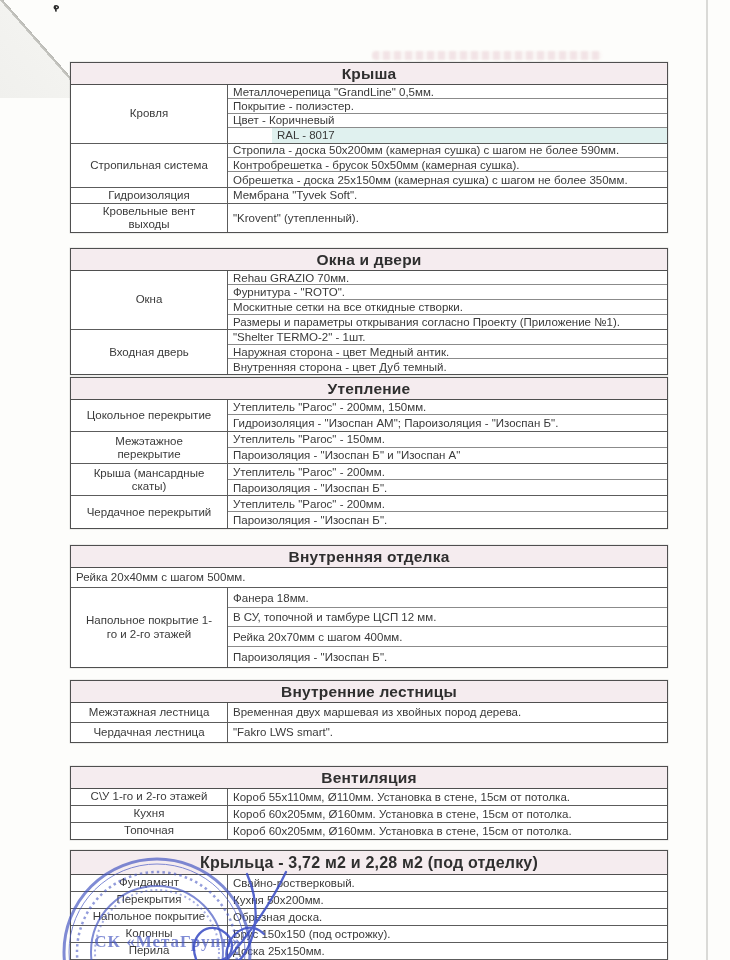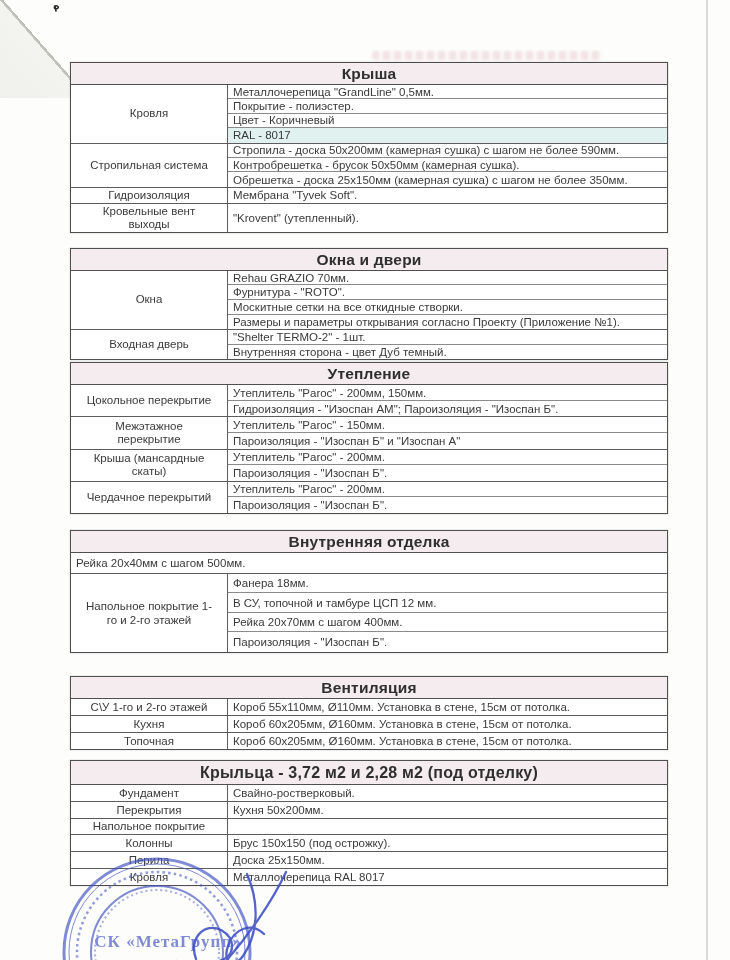--- a/index.html
+++ b/index.html
@@ -56,21 +56,21 @@
   }
   .t-values{flex:1;display:flex;flex-direction:column;min-width:0;}
   .t-value{
     box-sizing:border-box;flex:1;min-height:var(--rh,15px);
     border-bottom:1px solid #8b8b8b;
     display:flex;align-items:center;
     padding:0 0 0 5px;font-size:11.5px;line-height:12px;color:#3a3a3a;
     white-space:nowrap;overflow:hidden;
   }
   .t-value:last-child{border-bottom:none;}
-  .t-value.hl{background:var(--hl-bg,#e0f1ef);}
+  .t-value.hl{background:var(--hl-bg,#e0f1ef);margin-left:44px;}
 
   
   .t0{margin-top:62px;--rh:14.4px;}
   .t1{margin-top:15px;--rh:14.6px;}
   .t2{margin-top:2px;--rh:15.6px;}
   .t3{margin-top:16px;--rh:19.6px;}
   .t3 .t-group:first-child .t-value{min-height:34px;}
   .t3 .t-label{line-height:14px;}
   .t4{margin-top:12px;--rh:19px;}
   .t5{margin-top:23px;--rh:16px;}
@@ -135,20 +135,21 @@
             <div class="t-value">Rehau GRAZIO 70мм.</div>
             <div class="t-value">Фурнитура - "ROTO".</div>
             <div class="t-value">Москитные сетки на все откидные створки.</div>
             <div class="t-value">Размеры и параметры открывания согласно Проекту (Приложение №1).</div>
           </div>
         </div>
         <div class="t-group">
           <div class="t-label">Входная дверь</div>
           <div class="t-values">
             <div class="t-value">"Shelter TERMO-2" - 1шт.</div>
+            <div class="t-value">Наружная сторона - цвет Медный антик.</div>
             <div class="t-value">Внутренняя сторона - цвет Дуб темный.</div>
           </div>
         </div>
       </section>
       <section class="spec-table t2">
         <div class="t-header">Утепление</div>
         <div class="t-group">
           <div class="t-label">Цокольное перекрытие</div>
           <div class="t-values">
             <div class="t-value">Утеплитель "Paroc" - 200мм, 150мм.</div>
@@ -187,20 +188,35 @@
         <div class="t-group">
           <div class="t-label">Напольное покрытие 1-го и 2-го  этажей</div>
           <div class="t-values">
             <div class="t-value">Фанера 18мм.</div>
             <div class="t-value">В СУ, топочной и тамбуре ЦСП 12 мм.</div>
             <div class="t-value">Рейка 20х70мм с шагом 400мм.</div>
             <div class="t-value">Пароизоляция - "Изоспан Б".</div>
           </div>
         </div>
       </section>
+      <section class="spec-table t4">
+        <div class="t-header">Внутренние лестницы</div>
+        <div class="t-group">
+          <div class="t-label">Межэтажная лестница</div>
+          <div class="t-values">
+            <div class="t-value">Временная двух маршевая из хвойных пород дерева.</div>
+          </div>
+        </div>
+        <div class="t-group">
+          <div class="t-label">Чердачная лестница</div>
+          <div class="t-values">
+            <div class="t-value">"Fakro LWS smart".</div>
+          </div>
+        </div>
+      </section>
       <section class="spec-table t5">
         <div class="t-header">Вентиляция</div>
         <div class="t-group">
           <div class="t-label">С\У 1-го и 2-го этажей</div>
           <div class="t-values">
             <div class="t-value">Короб 55х110мм, Ø110мм. Установка в стене, 15см от потолка.</div>
           </div>
         </div>
         <div class="t-group">
           <div class="t-label">Кухня</div>
@@ -224,20 +240,23 @@
           </div>
         </div>
         <div class="t-group">
           <div class="t-label">Перекрытия</div>
           <div class="t-values">
             <div class="t-value">Кухня 50х200мм.</div>
           </div>
         </div>
         <div class="t-group">
           <div class="t-label">Напольное покрытие</div>
+          <div class="t-values">
+            <div class="t-value">Обрезная доска.</div>
+          </div>
         </div>
         <div class="t-group">
           <div class="t-label">Колонны</div>
           <div class="t-values">
             <div class="t-value">Брус 150х150 (под острожку).</div>
           </div>
         </div>
         <div class="t-group">
           <div class="t-label">Перила</div>
           <div class="t-values">

